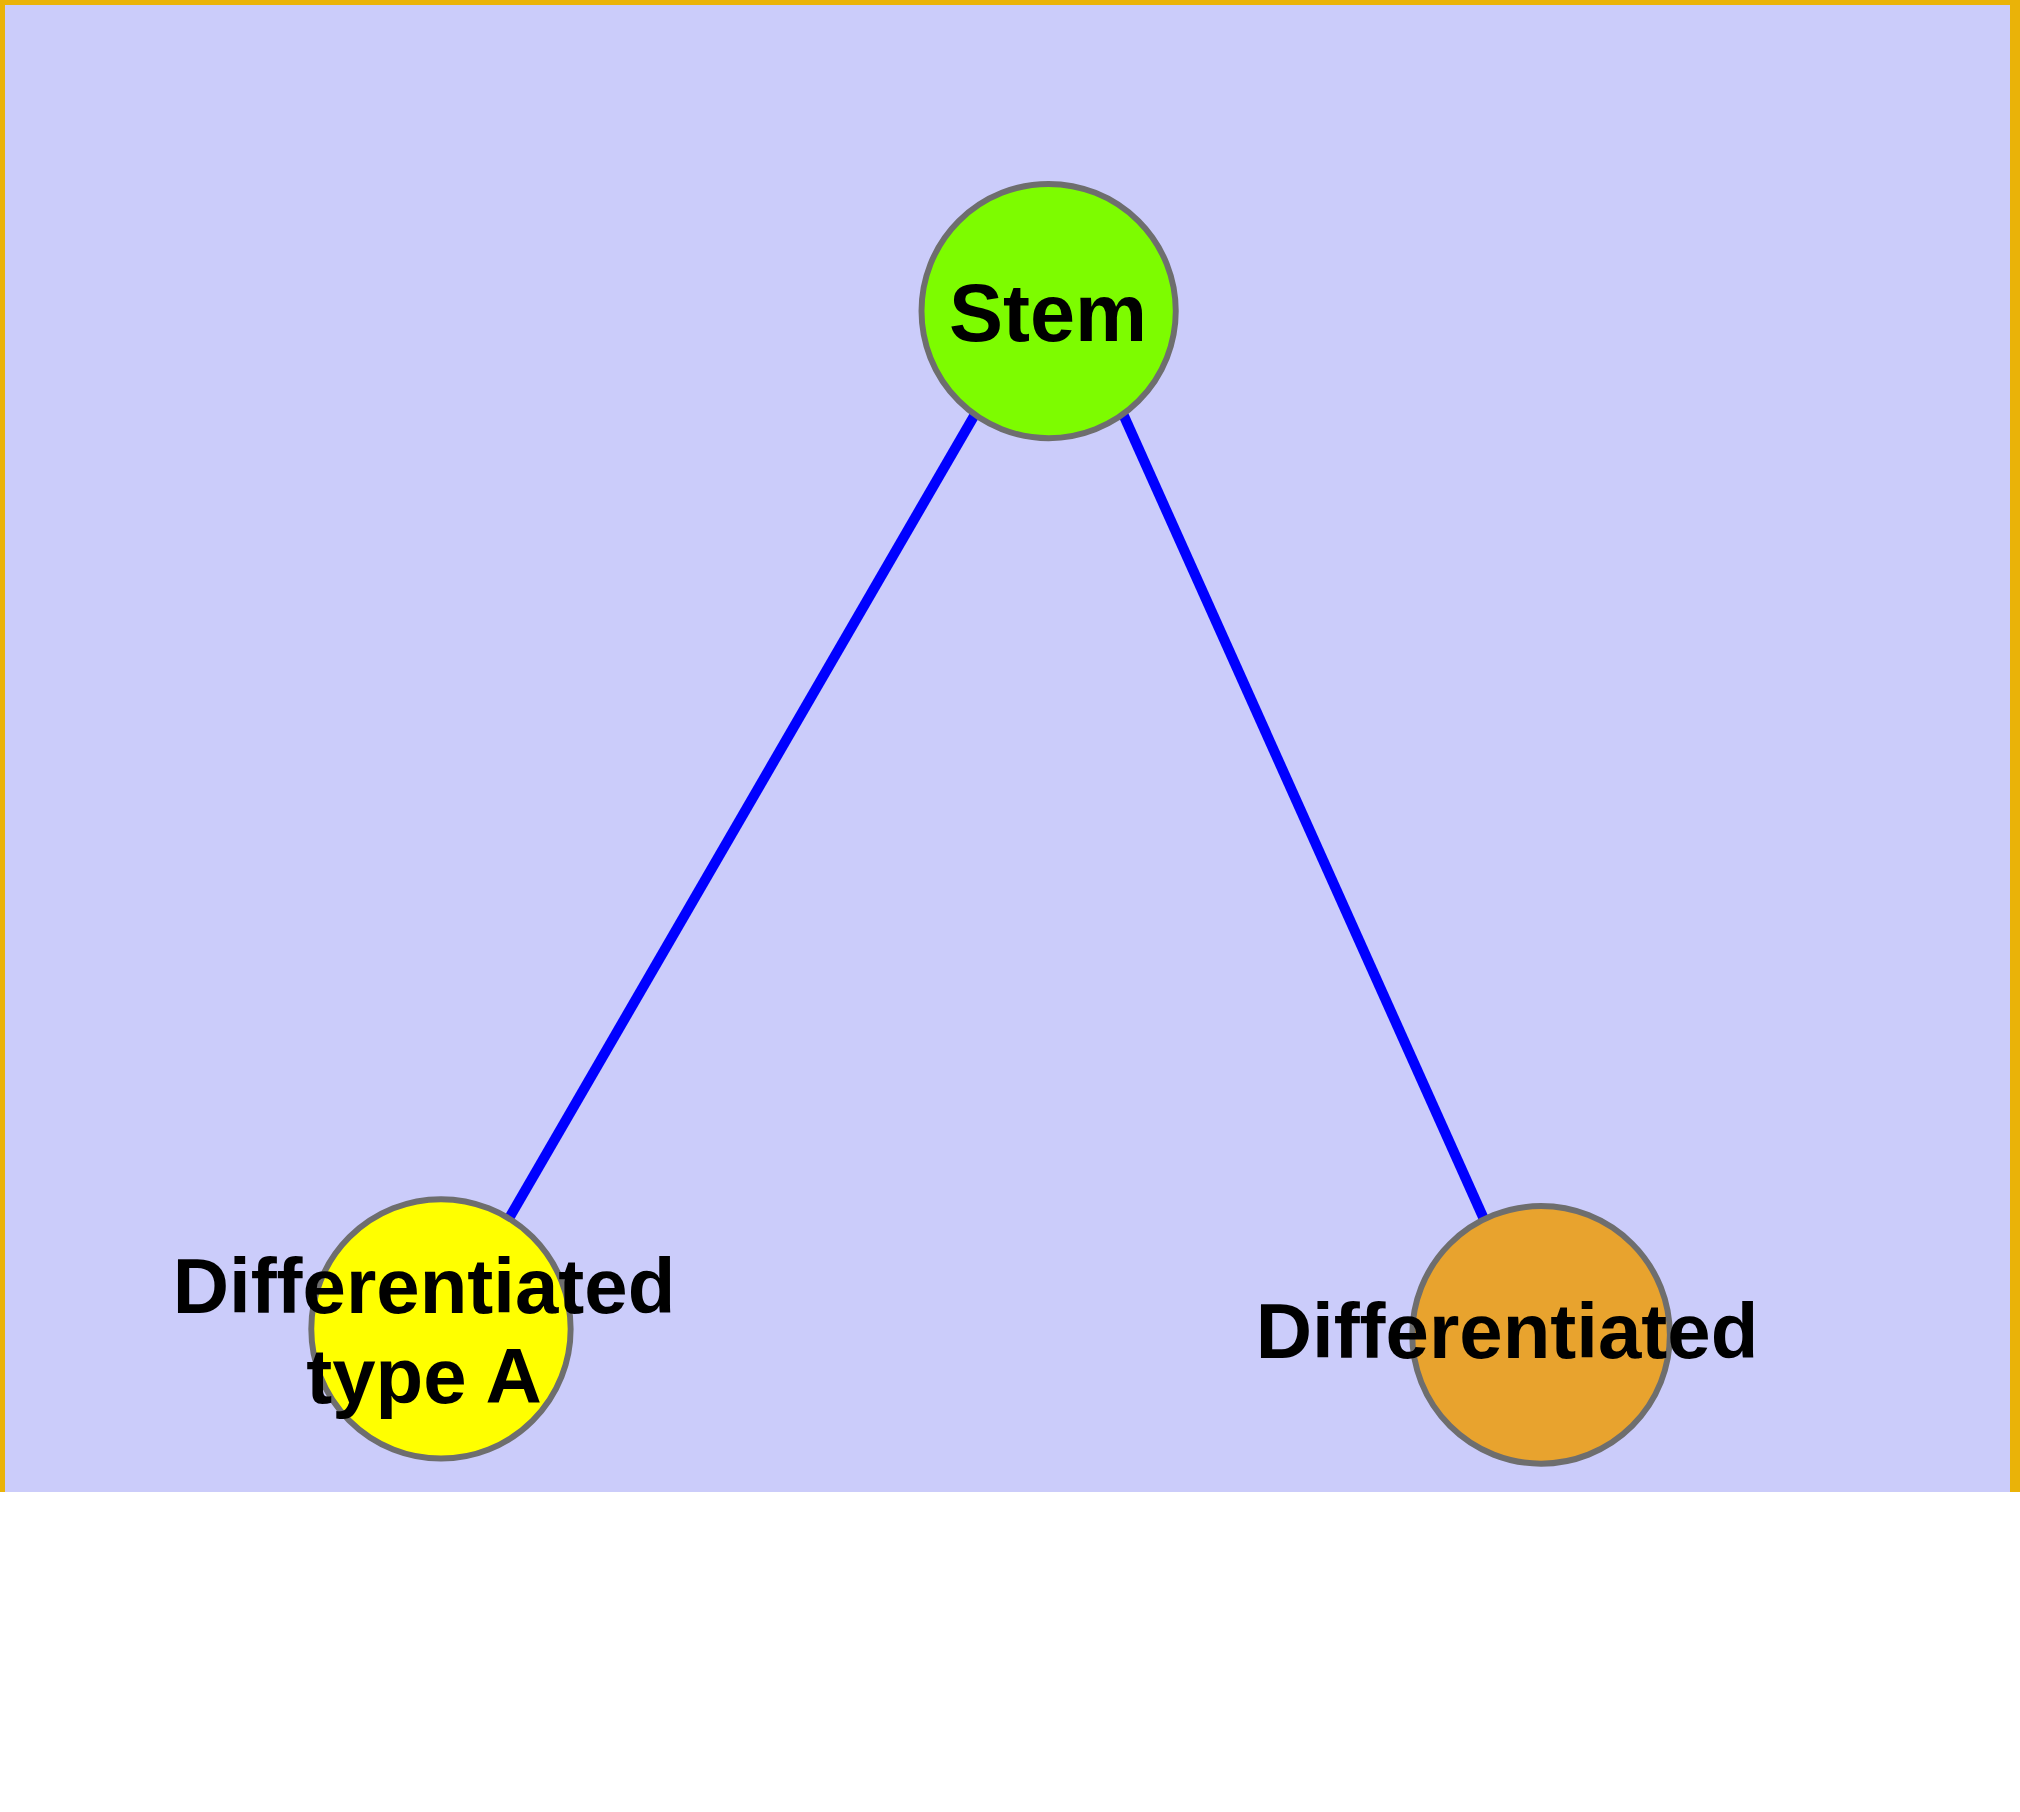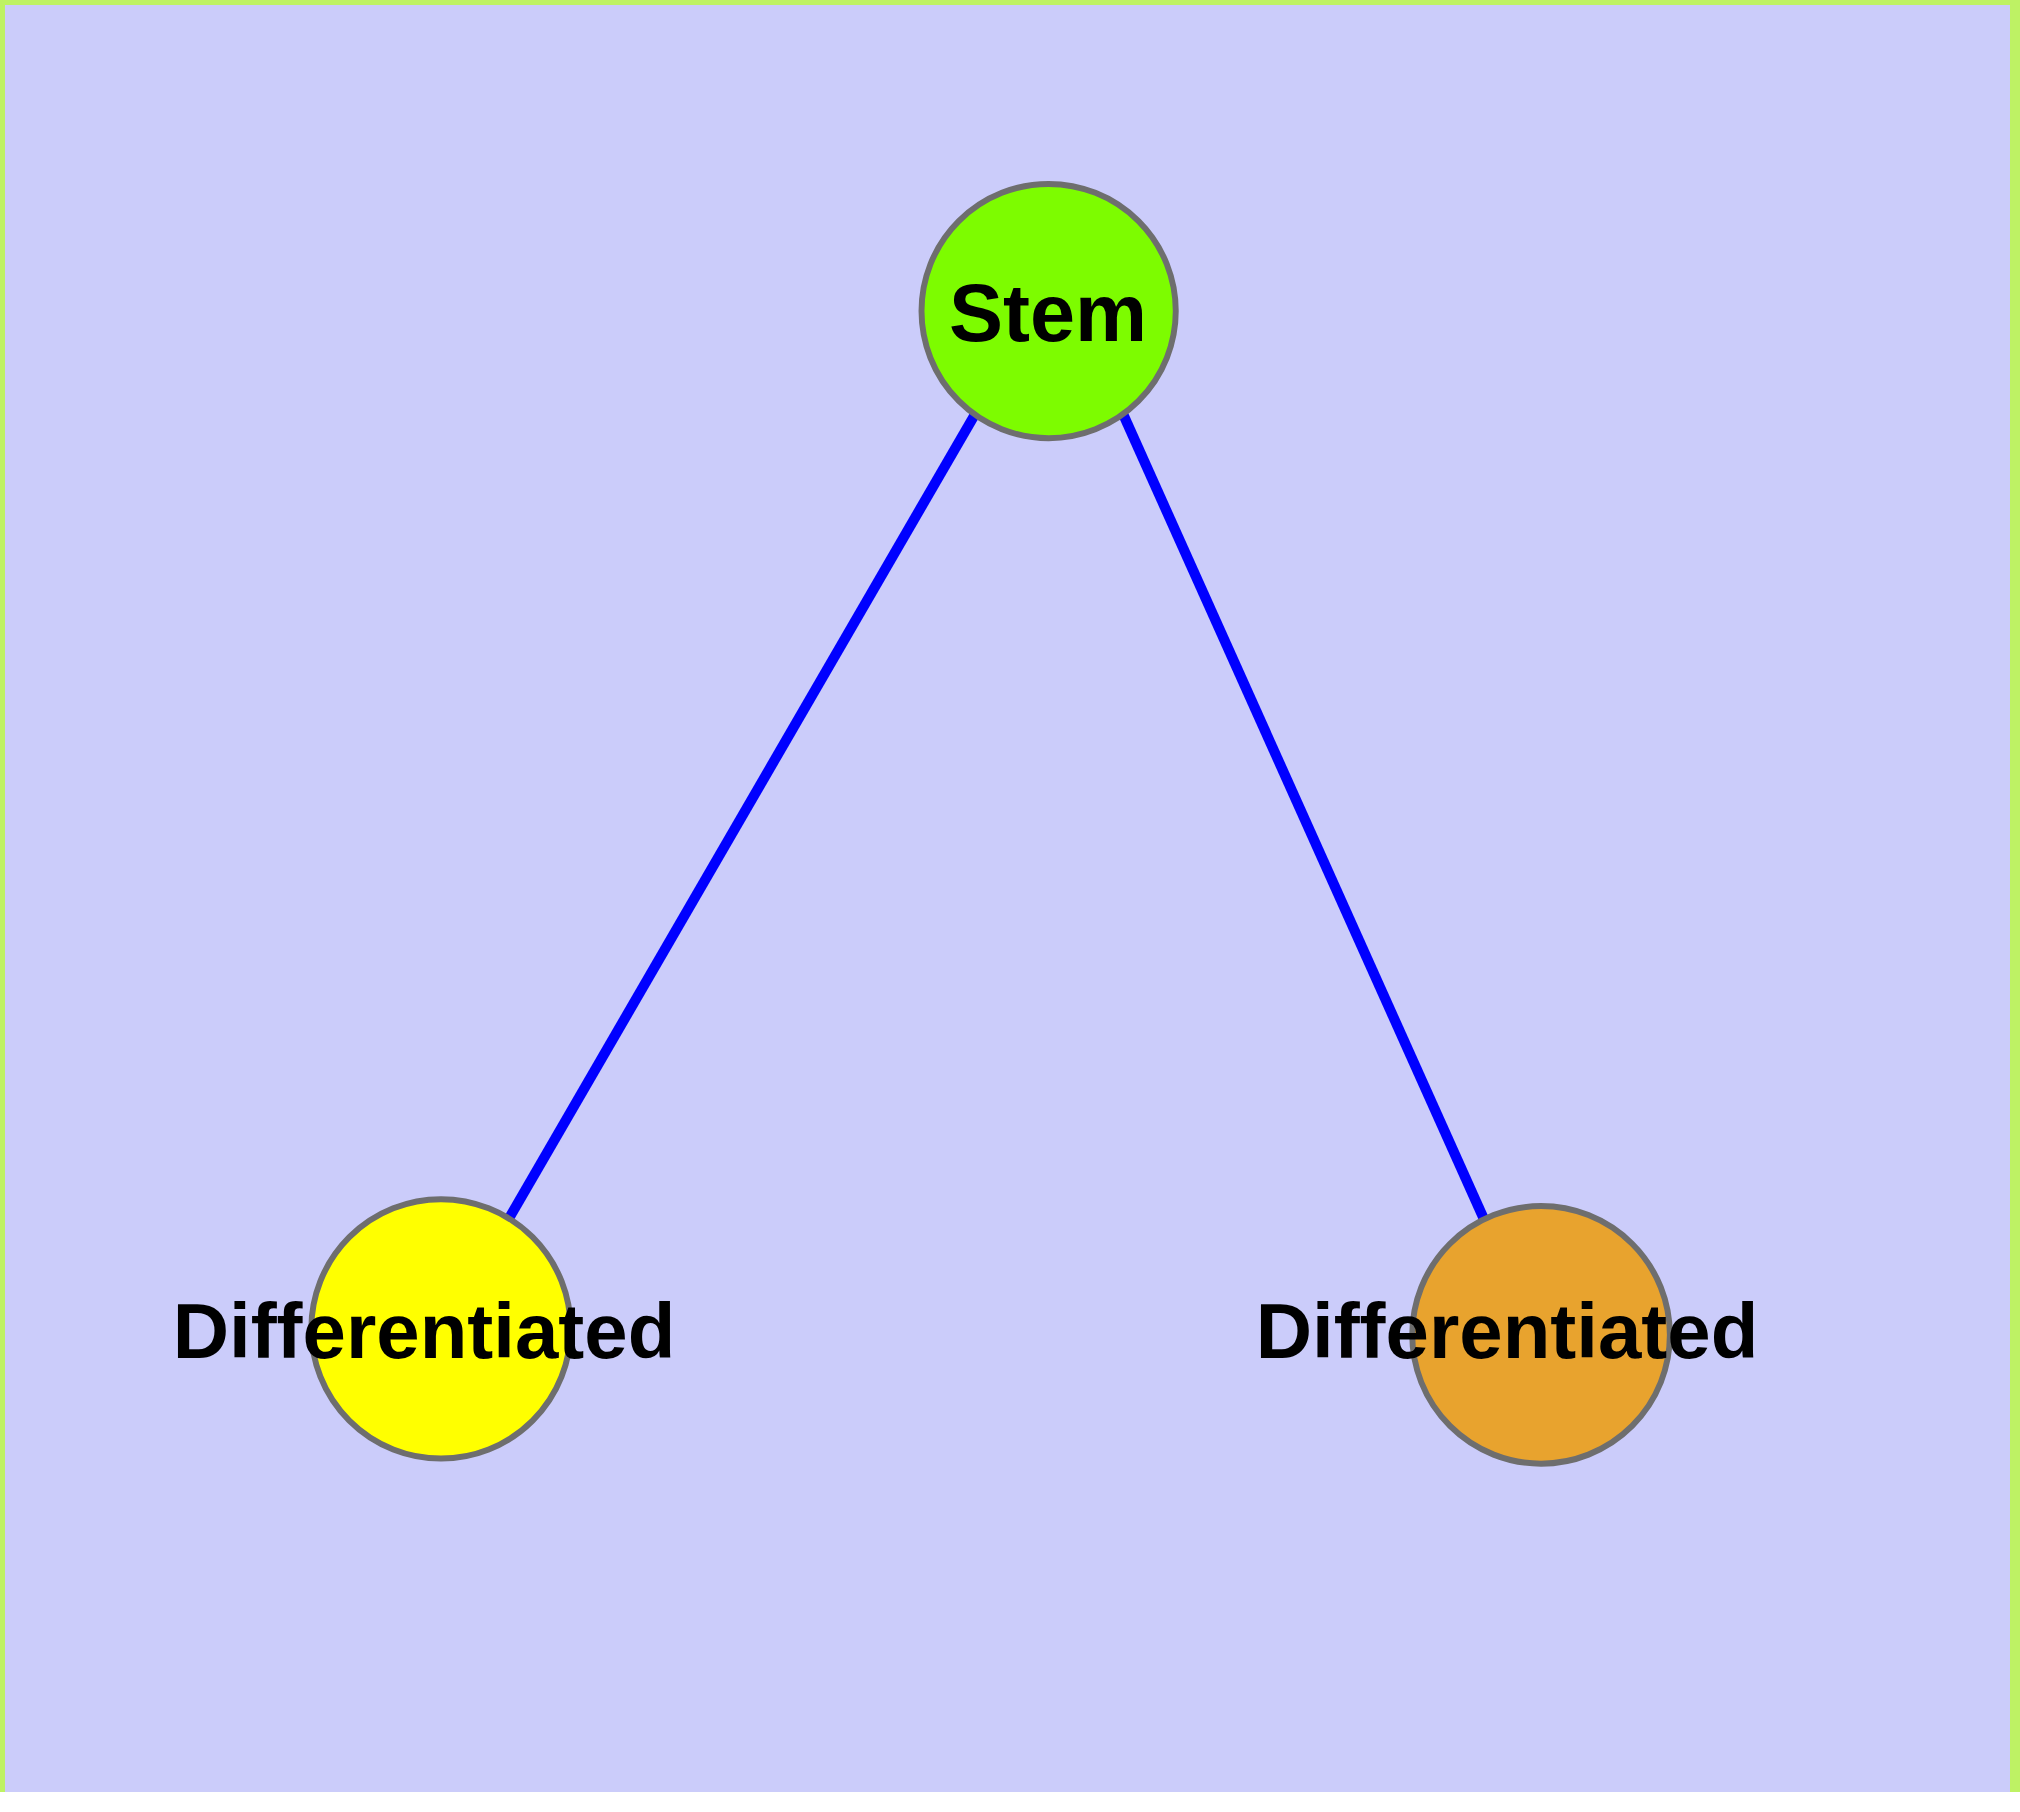--- a/index.html
+++ b/index.html
@@ -3,23 +3,23 @@
 <meta charset="utf-8">
 <style>
   html, body {
     margin: 0;
     padding: 0;
     background: #ffffff;
   }
   #canvas {
     position: relative;
     width: 2021px;
-    height: 1792px;
+    height: 1492px;
     overflow: hidden;
-    background: #bef264;
+    background: #eab308;
     font-family: "Liberation Sans", sans-serif;
   }
   #plot-background {
     position: absolute;
     left: 5.1px;
     top: 5.1px;
     width: 2005px;
     height: 1800px;
     background: #cbccfa;
   }
@@ -86,20 +86,21 @@
       <circle class="node-circle" cx="1818" cy="1575" r="152" fill="#e8a32e"></circle>
     </g>
   </svg>
 
   <div class="node-label" id="label-stem">
     <span class="label-line">Stem</span>
   </div>
 
   <div class="node-label" id="label-diff-a">
     <span class="label-line">Differentiated</span>
+    <span class="label-line">type A</span>
   </div>
 
   <div class="node-label" id="label-diff-b">
     <span class="label-line">Differentiated</span>
   </div>
 
 </div>
 
 
 </body></html>

